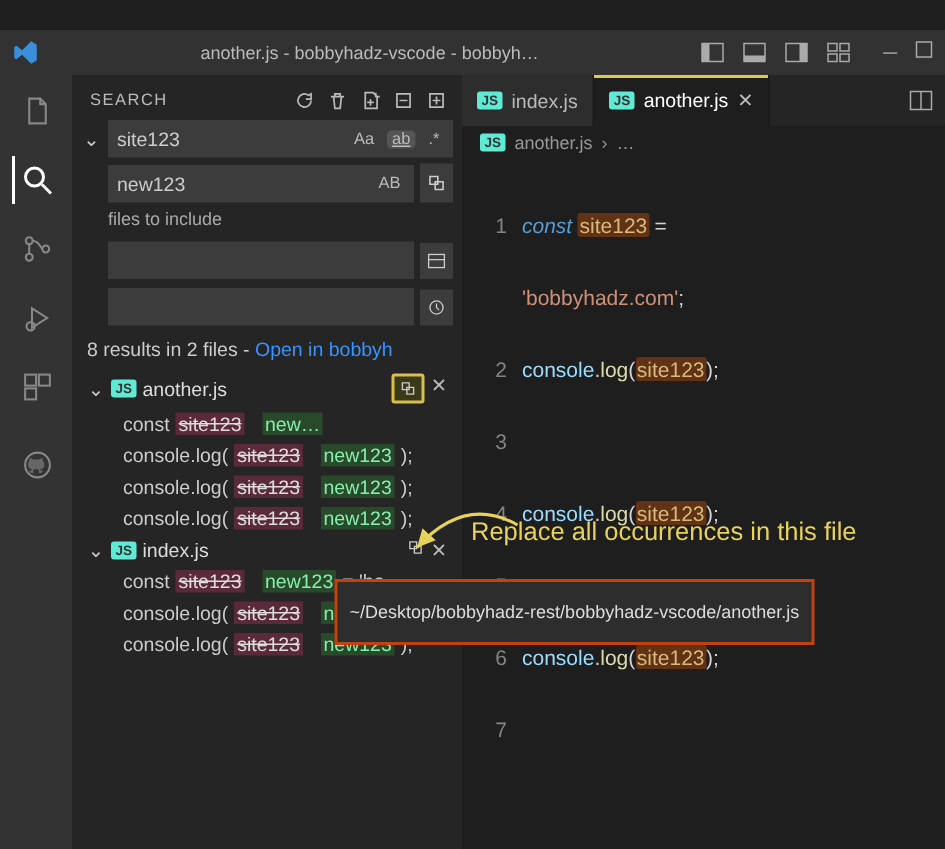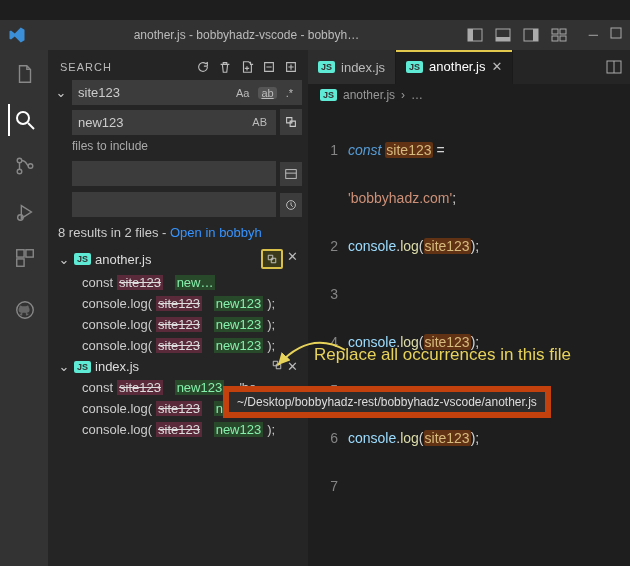--- a/index.html
+++ b/index.html
@@ -49,21 +49,21 @@
   .gutter-line { display:flex; }
   .ln { width:32px; text-align:right; color:#858585; padding-right:10px; }
   .code { font-family: Consolas,Menlo,monospace; font-size:14px; white-space:pre; color:#d4d4d4; }
   .kw { color:#569cd6; font-style:italic; }
   .hl { background:#613214; color:#d7ba7d; border-radius:2px; padding:0 1px;}
   .str { color:#ce9178; }
   .fn { color:#dcdcaa; }
   .obj { color:#9cdcfe; }
   .annotation { position:absolute; color:#e8d35a; font-size:17px; font-weight:500; }
   .arrow { position:absolute; }
-  .tooltip { position:absolute; background:#2d2d2d; border:6px solid #c2410c; color:#ddd; font-size:12px; padding:3px 8px; }
+  .tooltip { position:absolute; background:#2d2d2d; border:2px solid #c2410c; color:#ddd; font-size:12px; padding:13px 8px; }
   .replace-side { width:22px; height:26px; background:#3c3c3c; display:flex; align-items:center; justify-content:center; color:#ccc; }
   svg { display:block; }
 </style>
 </head>
 <body>
 
 <div class="titlebar">
   <span>
     <svg class="logo" viewBox="0 0 24 24">
         <path fill="#3a8fd8" d="M17 2l5 3v14l-5 3-8-8-5 4-2-1V7l2-1 5 4 8-8z"></path>

